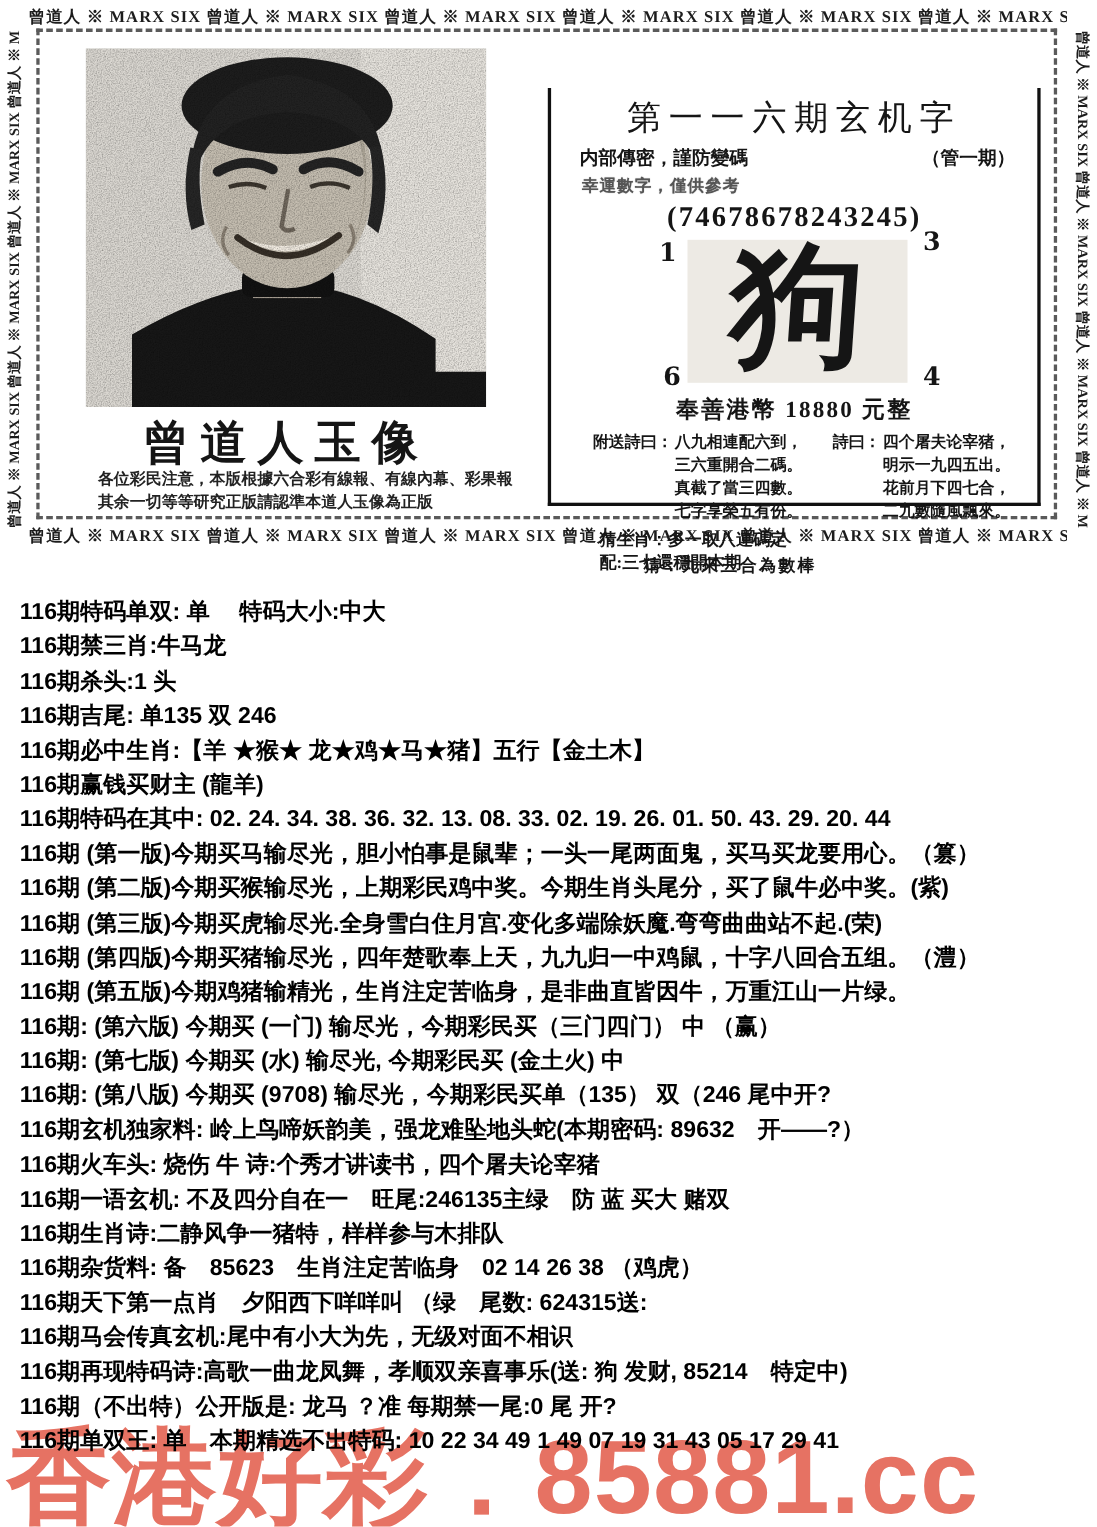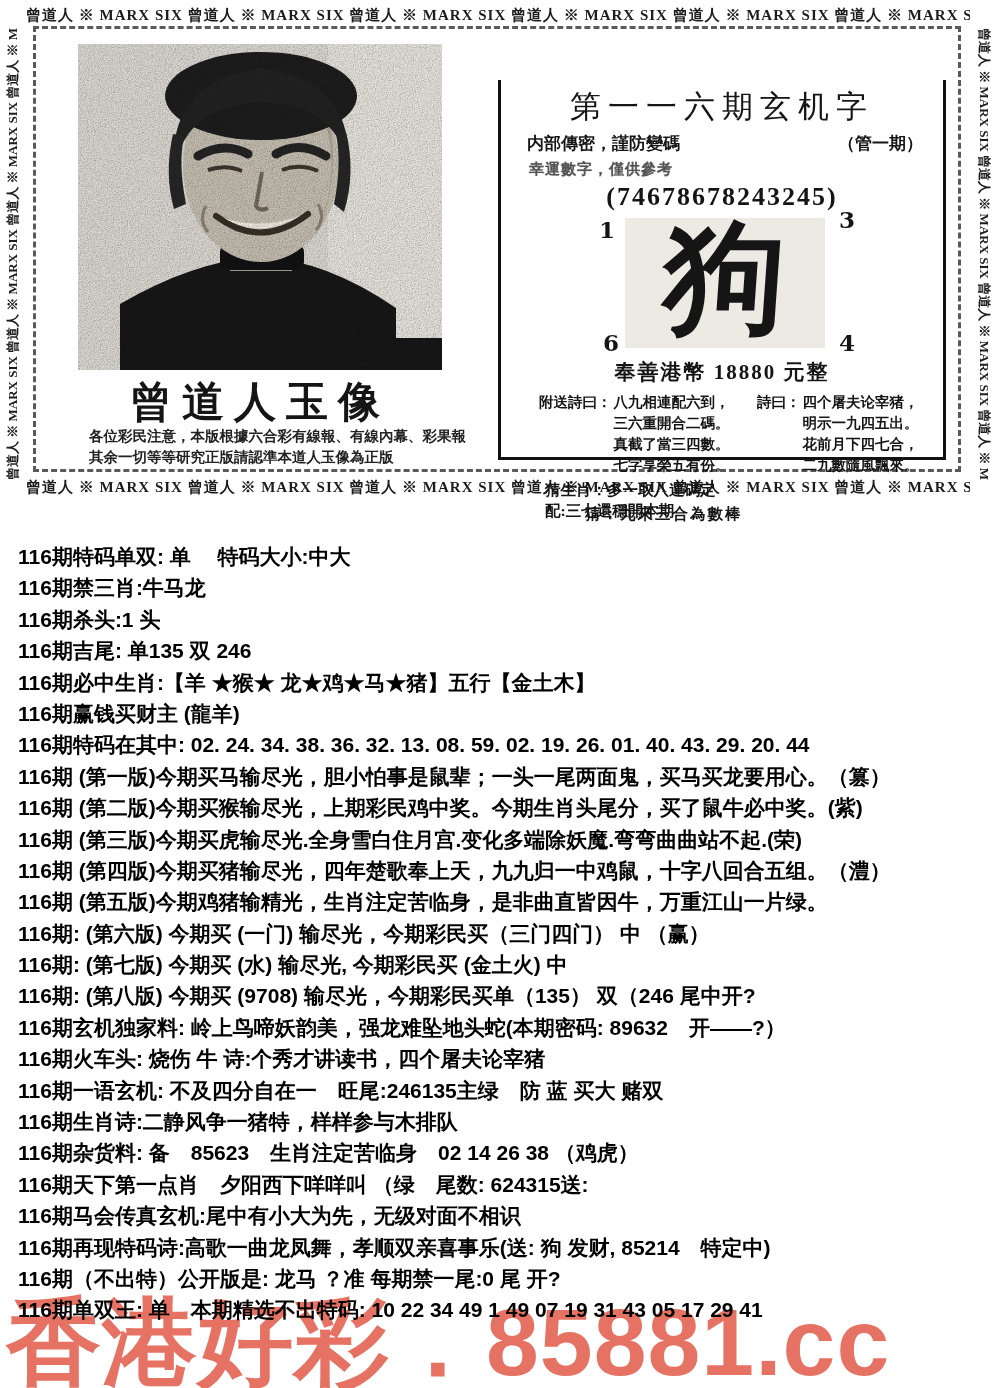--- a/index.html
+++ b/index.html
@@ -171,21 +171,21 @@
     <div class="guess2">猜：九來三合為數棒</div>
   </div>
 
   <div class="body-lines">
     <div class="bline">116期特码单双: 单　 特码大小:中大</div>
     <div class="bline">116期禁三肖:牛马龙</div>
     <div class="bline">116期杀头:1 头</div>
     <div class="bline">116期吉尾: 单135 双 246</div>
     <div class="bline">116期必中生肖:【羊 ★猴★ 龙★鸡★马★猪】五行【金土木】</div>
     <div class="bline">116期赢钱买财主 (龍羊)</div>
-    <div class="bline">116期特码在其中: 02. 24. 34. 38. 36. 32. 13. 08. 59. 02. 19. 26. 01. 40. 43. 29. 20. 44</div>
+    <div class="bline">116期特码在其中: 02. 24. 34. 38. 36. 32. 13. 08. 33. 02. 19. 26. 01. 50. 43. 29. 20. 44</div>
     <div class="bline">116期 (第一版)今期买马输尽光，胆小怕事是鼠辈；一头一尾两面鬼，买马买龙要用心。（篡）</div>
     <div class="bline">116期 (第二版)今期买猴输尽光，上期彩民鸡中奖。今期生肖头尾分，买了鼠牛必中奖。(紫)</div>
     <div class="bline">116期 (第三版)今期买虎输尽光.全身雪白住月宫.变化多端除妖魔.弯弯曲曲站不起.(荣)</div>
     <div class="bline">116期 (第四版)今期买猪输尽光，四年楚歌奉上天，九九归一中鸡鼠，十字八回合五组。（澧）</div>
     <div class="bline">116期 (第五版)今期鸡猪输精光，生肖注定苦临身，是非曲直皆因牛，万重江山一片绿。</div>
     <div class="bline">116期: (第六版) 今期买 (一门) 输尽光，今期彩民买（三门四门） 中 （赢）</div>
     <div class="bline">116期: (第七版) 今期买 (水) 输尽光, 今期彩民买 (金土火) 中</div>
     <div class="bline">116期: (第八版) 今期买 (9708) 输尽光，今期彩民买单（135） 双（246 尾中开?</div>
     <div class="bline">116期玄机独家料: 岭上鸟啼妖韵美，强龙难坠地头蛇(本期密码: 89632　开——?）</div>
     <div class="bline">116期火车头: 烧伤 牛 诗:个秀才讲读书，四个屠夫论宰猪</div>

